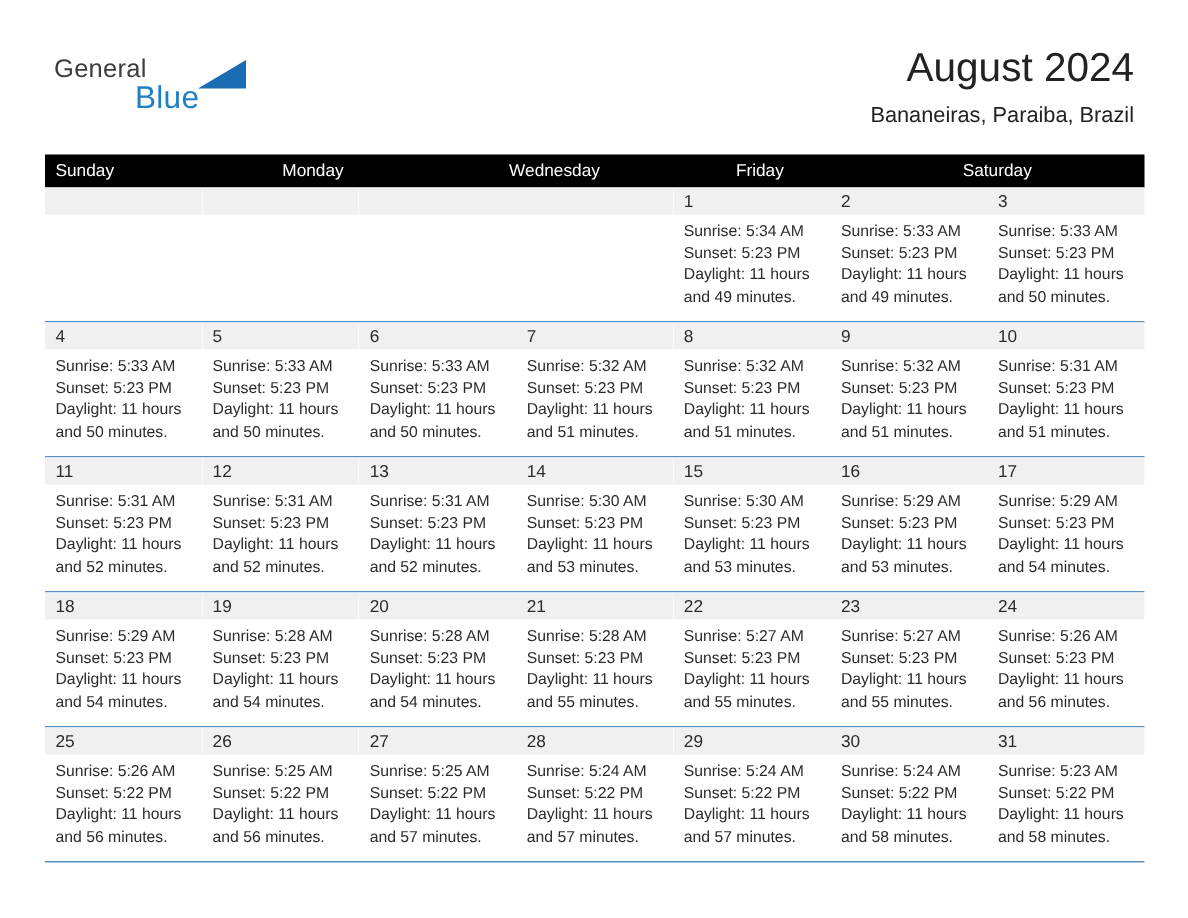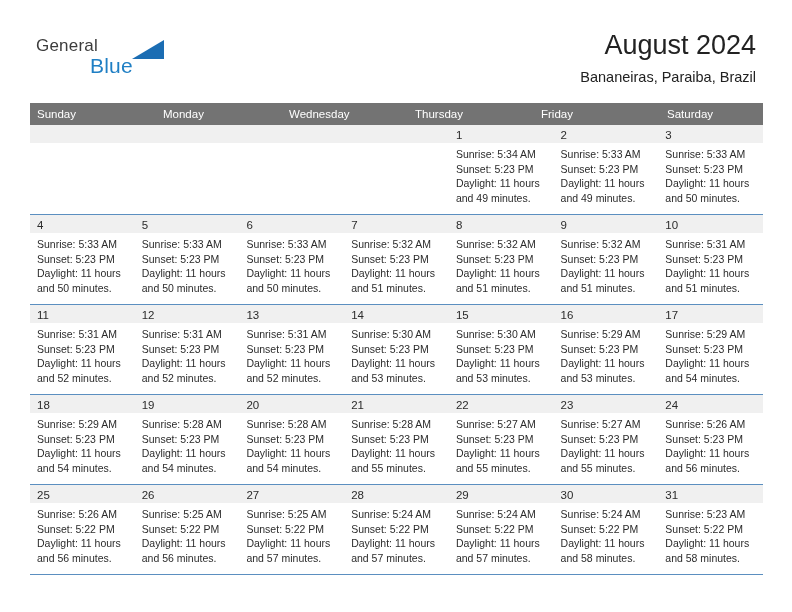--- a/index.html
+++ b/index.html
@@ -86,21 +86,21 @@
 
   
   .calendar {
     position: absolute;
     left: 30px;
     top: 103px;
     width: 733px;
   }
   .weekday-row {
     display: flex;
-    background: #737373;
+    background: #000000;
     height: 22px;
     gap: 23px;
   }
   .weekday {
     flex: 1 1 0;
     color: #ffffff;
     font-size: 11.5px;
     line-height: 22px;
     padding-left: 7px;
     box-sizing: border-box;
@@ -161,21 +161,20 @@
       <div class="cal-title">August 2024</div>
       <div class="cal-subtitle">Bananeiras, Paraiba, Brazil</div>
     </div>
   </div>
 
   <div class="calendar">
     <div class="weekday-row" id="weekday-row">
         <div class="weekday">Sunday</div>
         <div class="weekday">Monday</div>
         <div class="weekday">Wednesday</div>
-        <div class="weekday">Thursday</div>
         <div class="weekday">Friday</div>
         <div class="weekday">Saturday</div>
       </div>
     <div id="calendar-body">
         <div class="week-row">
           <div class="day-cell empty">
             <div class="day-number-band"><span class="day-number"></span></div>
           </div>
           <div class="day-cell empty">
             <div class="day-number-band"><span class="day-number"></span></div>

